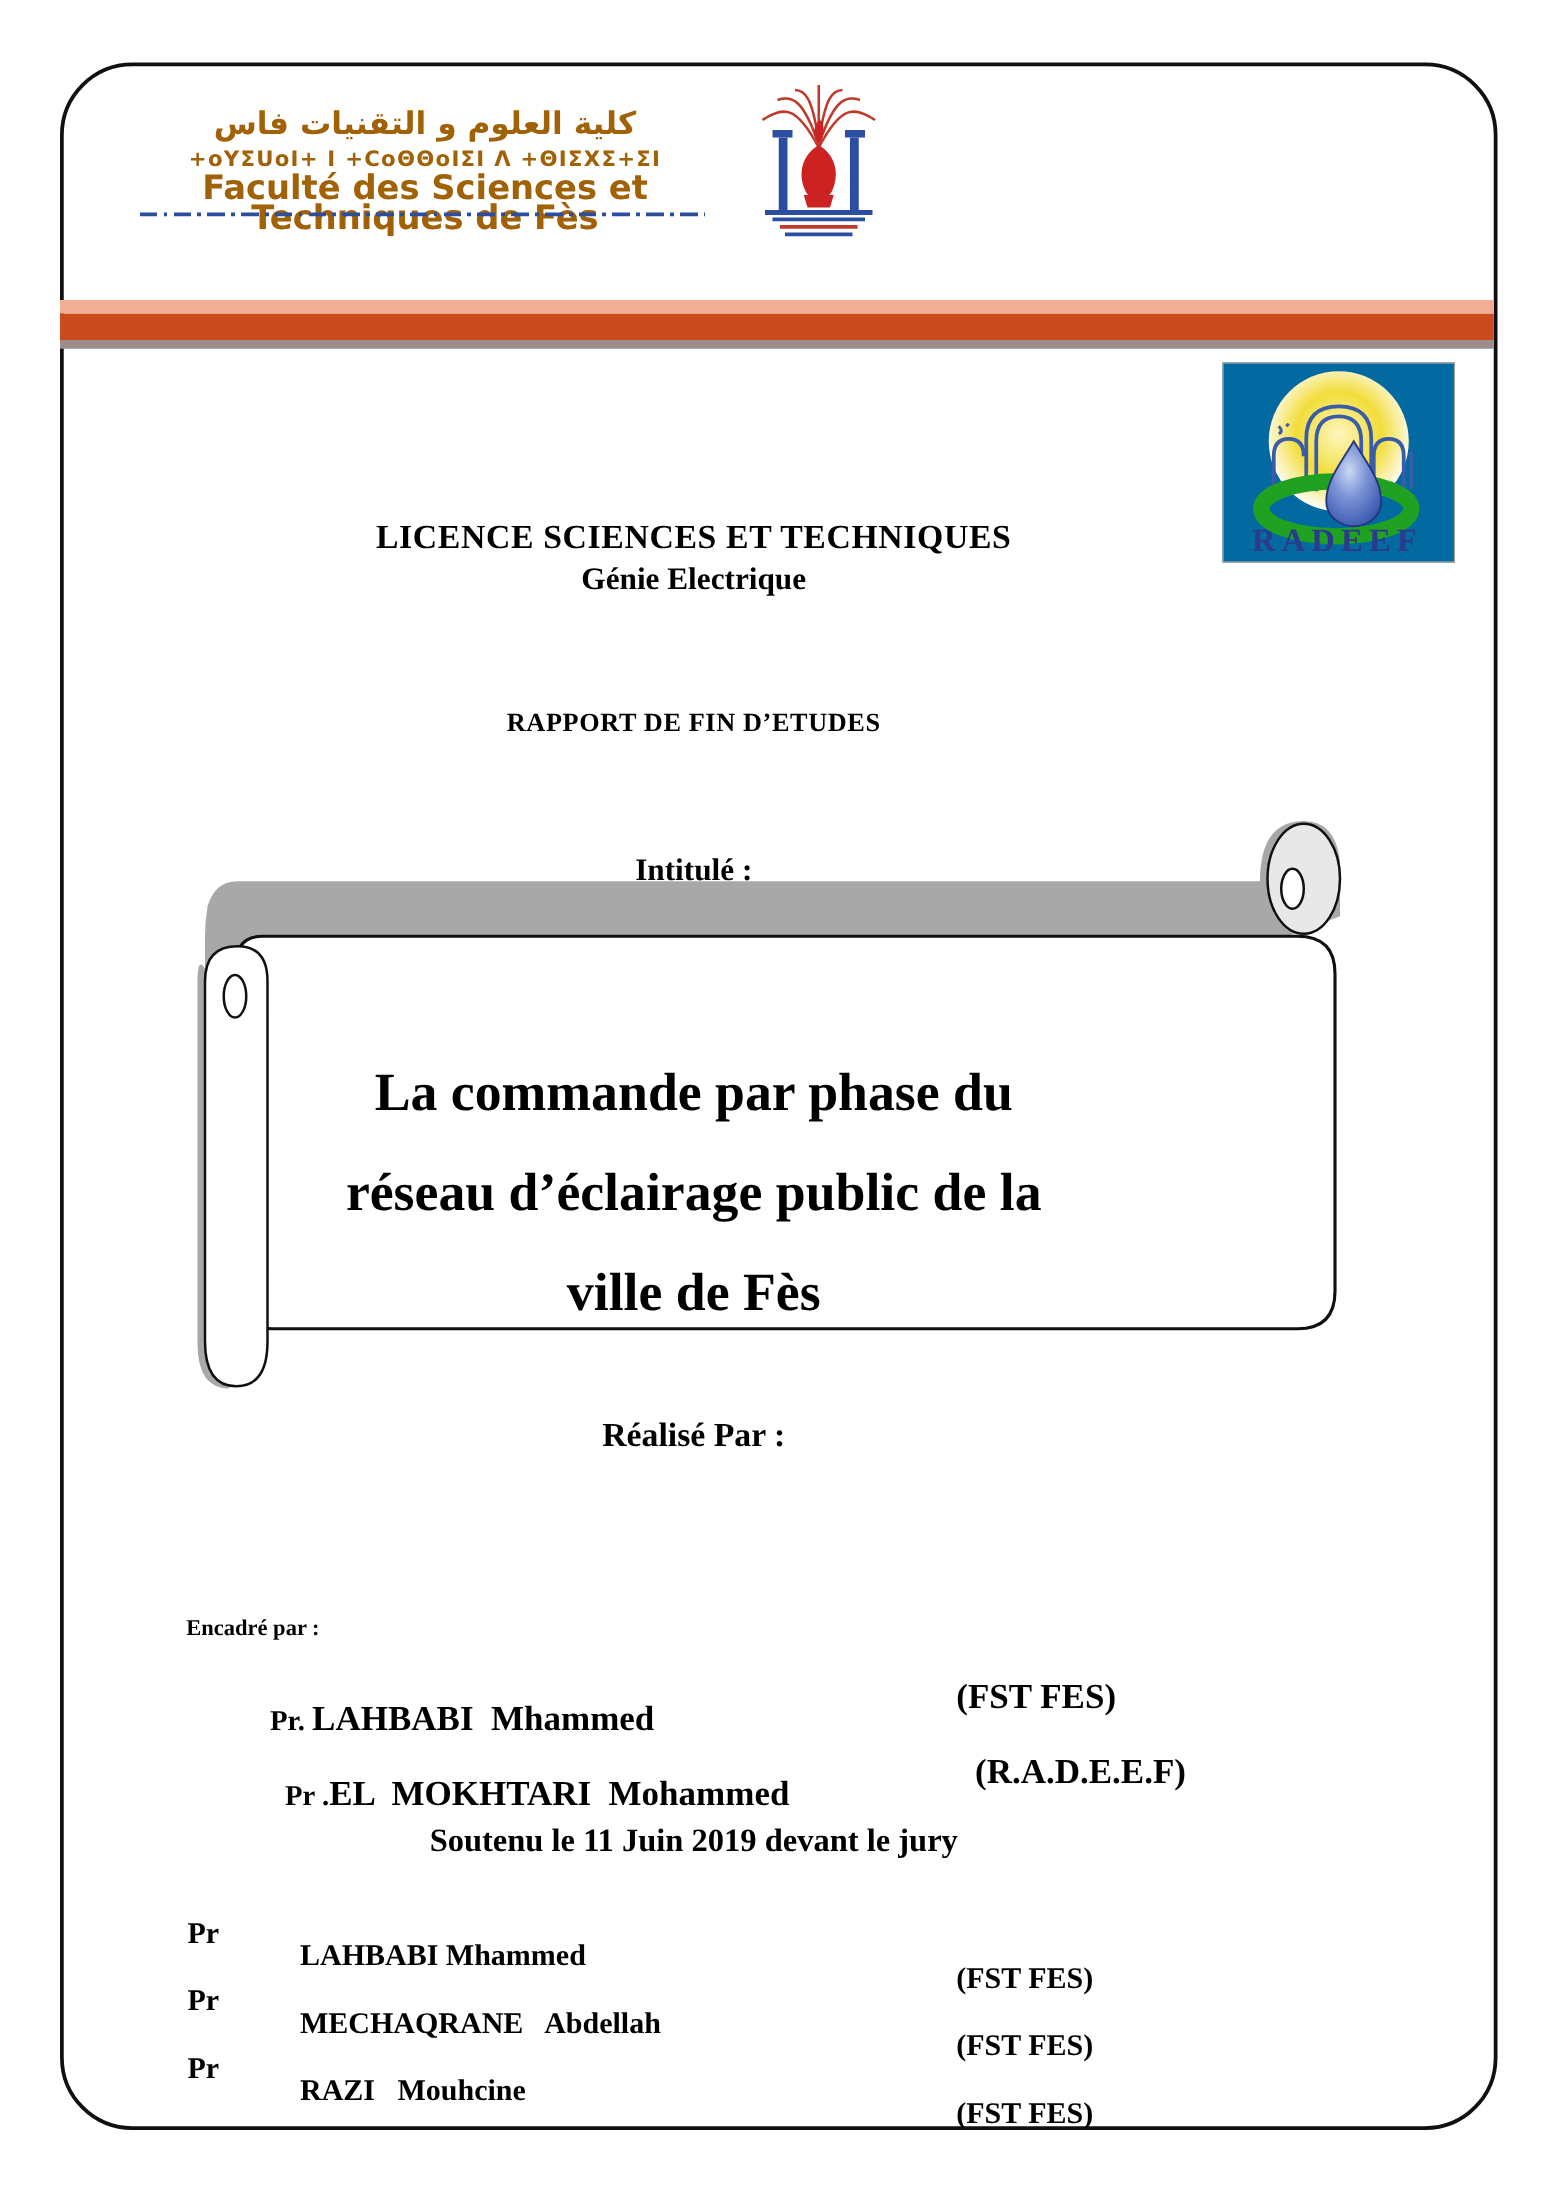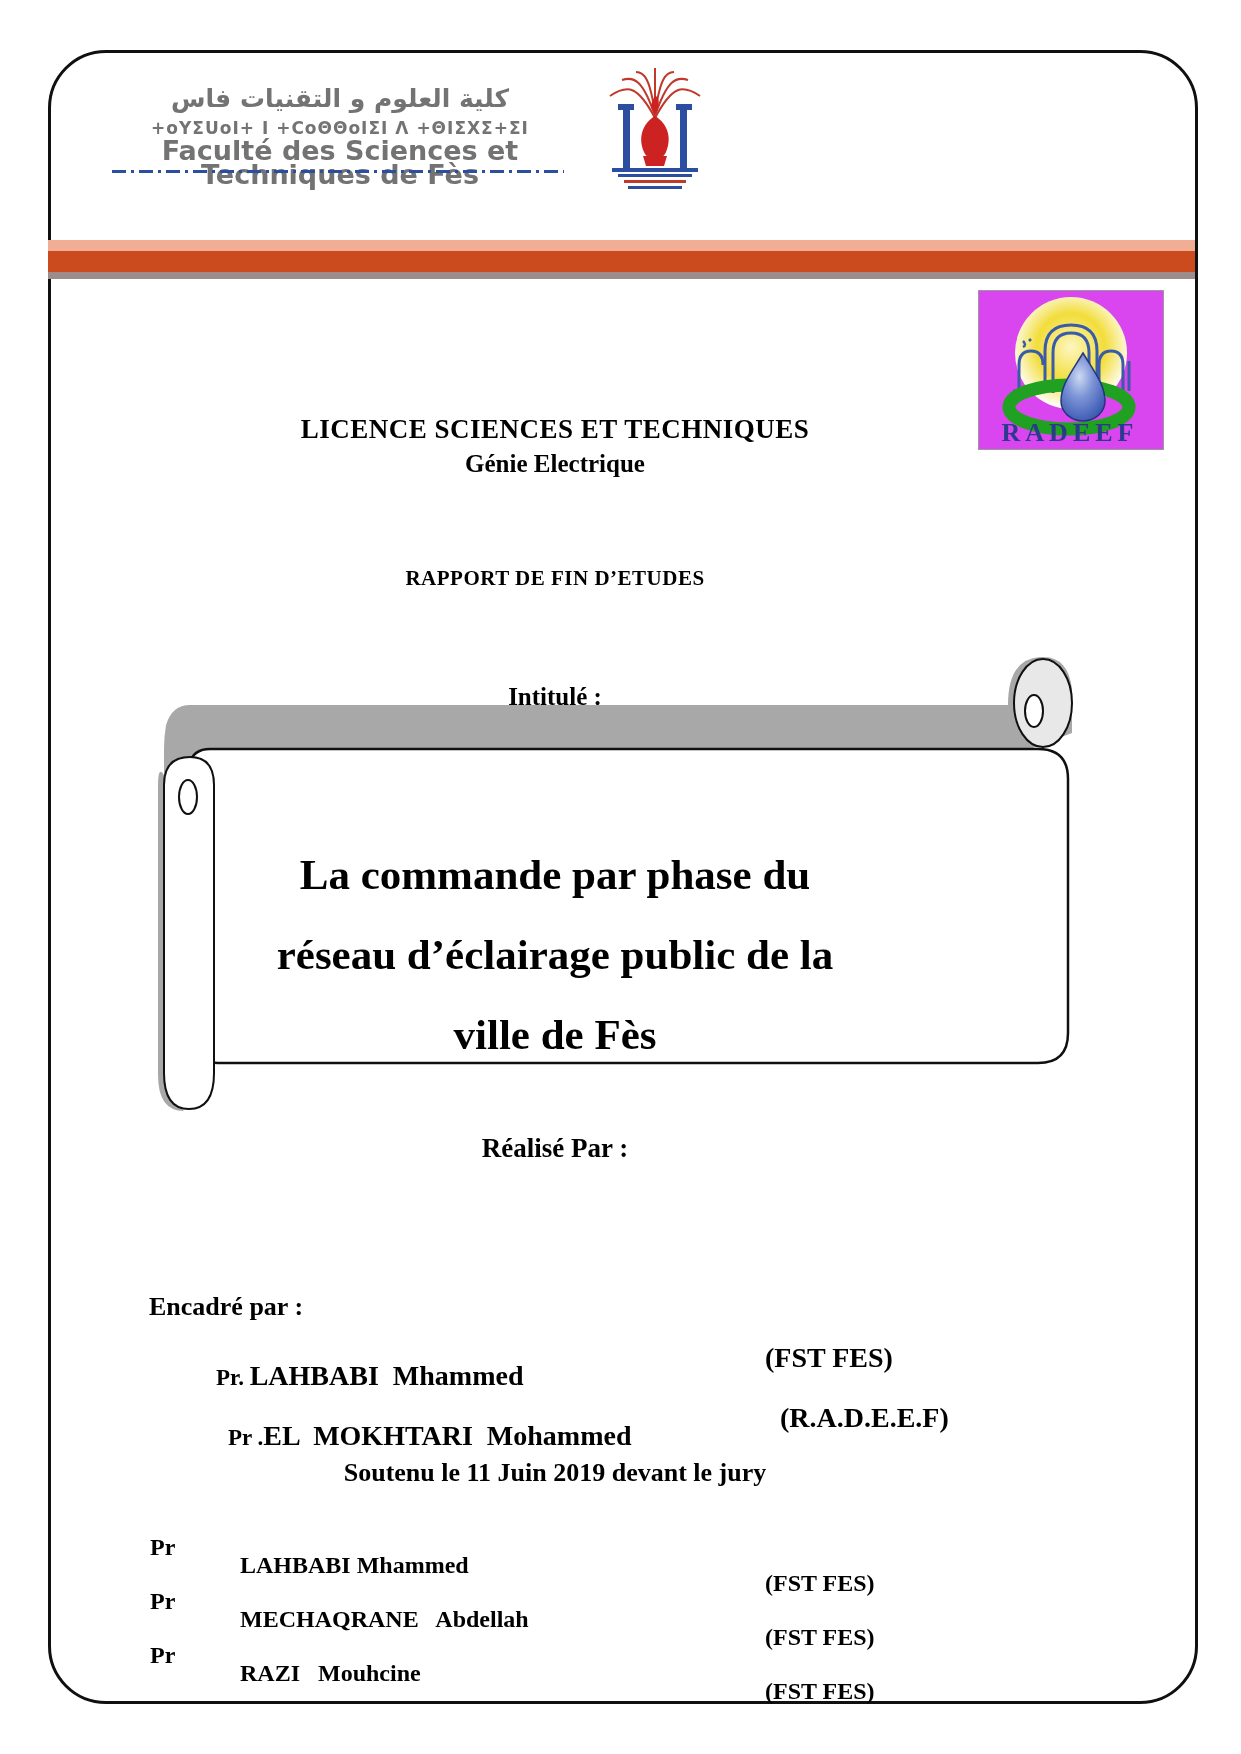--- a/index.html
+++ b/index.html
@@ -10,21 +10,21 @@
     font-family:"Liberation Serif", serif;
     overflow:hidden;
   }
   .frame{
     position:absolute;left:48px;top:50px;width:1144px;height:1648px;
     border:3px solid #101010;border-radius:58px;
   }
   
   .hdr-left{
     position:absolute;left:110px;top:84px;width:460px;
-    text-align:center;color:#737373;
+    text-align:center;color:#a16207;
     font-family:"DejaVu Sans", sans-serif;
   }
   .hdr-left .ar{font-size:25px;font-weight:bold;direction:rtl;line-height:30px;}
   .hdr-left .tf{font-size:17px;font-weight:bold;letter-spacing:1px;line-height:22px;margin-top:3px;}
   .hdr-left .lt{font-size:27px;font-weight:bold;line-height:24px;}
   .dashline{
     position:absolute;left:112px;top:170px;width:452px;height:3px;
     background:repeating-linear-gradient(90deg,#2b4ea0 0 14px,transparent 14px 19px,#2b4ea0 19px 22px,transparent 22px 27px);
   }
   .hdr-right{
@@ -37,41 +37,41 @@
   .hdr-right .lt{font-size:19px;font-weight:bold;line-height:22px;}
   .emblem{position:absolute;left:598px;top:66px;width:114px;height:128px;}
   
   .band{position:absolute;left:48px;top:240px;width:1147px;height:39px;}
   .band .s1{height:11px;background:#f1ae94;}
   .band .s2{height:21px;background:#cb4a1e;}
   .band .s3{height:7px;background:#9d8c8c;}
   
   .radeef{
     position:absolute;left:978px;top:290px;width:184px;height:158px;
-    border:1px solid #9a9a9a;background:#d946ef;
+    border:1px solid #9a9a9a;background:#0369a1;
   }
   
   .cblock{position:absolute;left:55px;width:1000px;text-align:center;color:#000;}
   .licence{top:414px;font-size:27px;font-weight:bold;letter-spacing:0.5px;}
   .genie{top:450px;font-size:25px;font-weight:bold;}
   .rapport{top:566px;font-size:21px;font-weight:bold;letter-spacing:0.5px;}
   .intitule{top:683px;font-size:25px;font-weight:bold;}
   .realise{top:1133px;font-size:27px;font-weight:bold;}
   .soutenu{top:1458px;font-size:26px;font-weight:bold;}
   
   .scroll-svg{position:absolute;left:150px;top:645px;width:940px;height:480px;}
   .title-line{position:absolute;left:105px;width:900px;text-align:center;
     font-size:43px;font-weight:bold;color:#000;}
   .tl1{top:850px;}
   .tl2{top:930px;}
   .tl3{top:1010px;}
   
   .authors{position:absolute;left:148px;top:1200px;width:1000px;text-align:center;
     font-size:28px;font-weight:bold;line-height:39px;color:#000;white-space:pre;}
-  .encadre{position:absolute;left:149px;top:1292px;font-size:26px;font-weight:bold;color:#000;}
+  .encadre{position:absolute;left:149px;top:1292px;font-size:18px;font-weight:bold;color:#000;}
   
   .suprow{position:absolute;height:40px;color:#000;font-weight:bold;white-space:pre;}
   .sup1{left:200px;top:1342px;}
   .sup2{left:212px;top:1402px;}
   .suprow .pfx{font-size:23px;}
   .suprow .nm{font-size:28px;}
   .suprow .aff{position:absolute;top:0;font-size:28px;}
   .sup1 .aff{left:565px;}
   .sup2 .aff{left:568px;}
   

